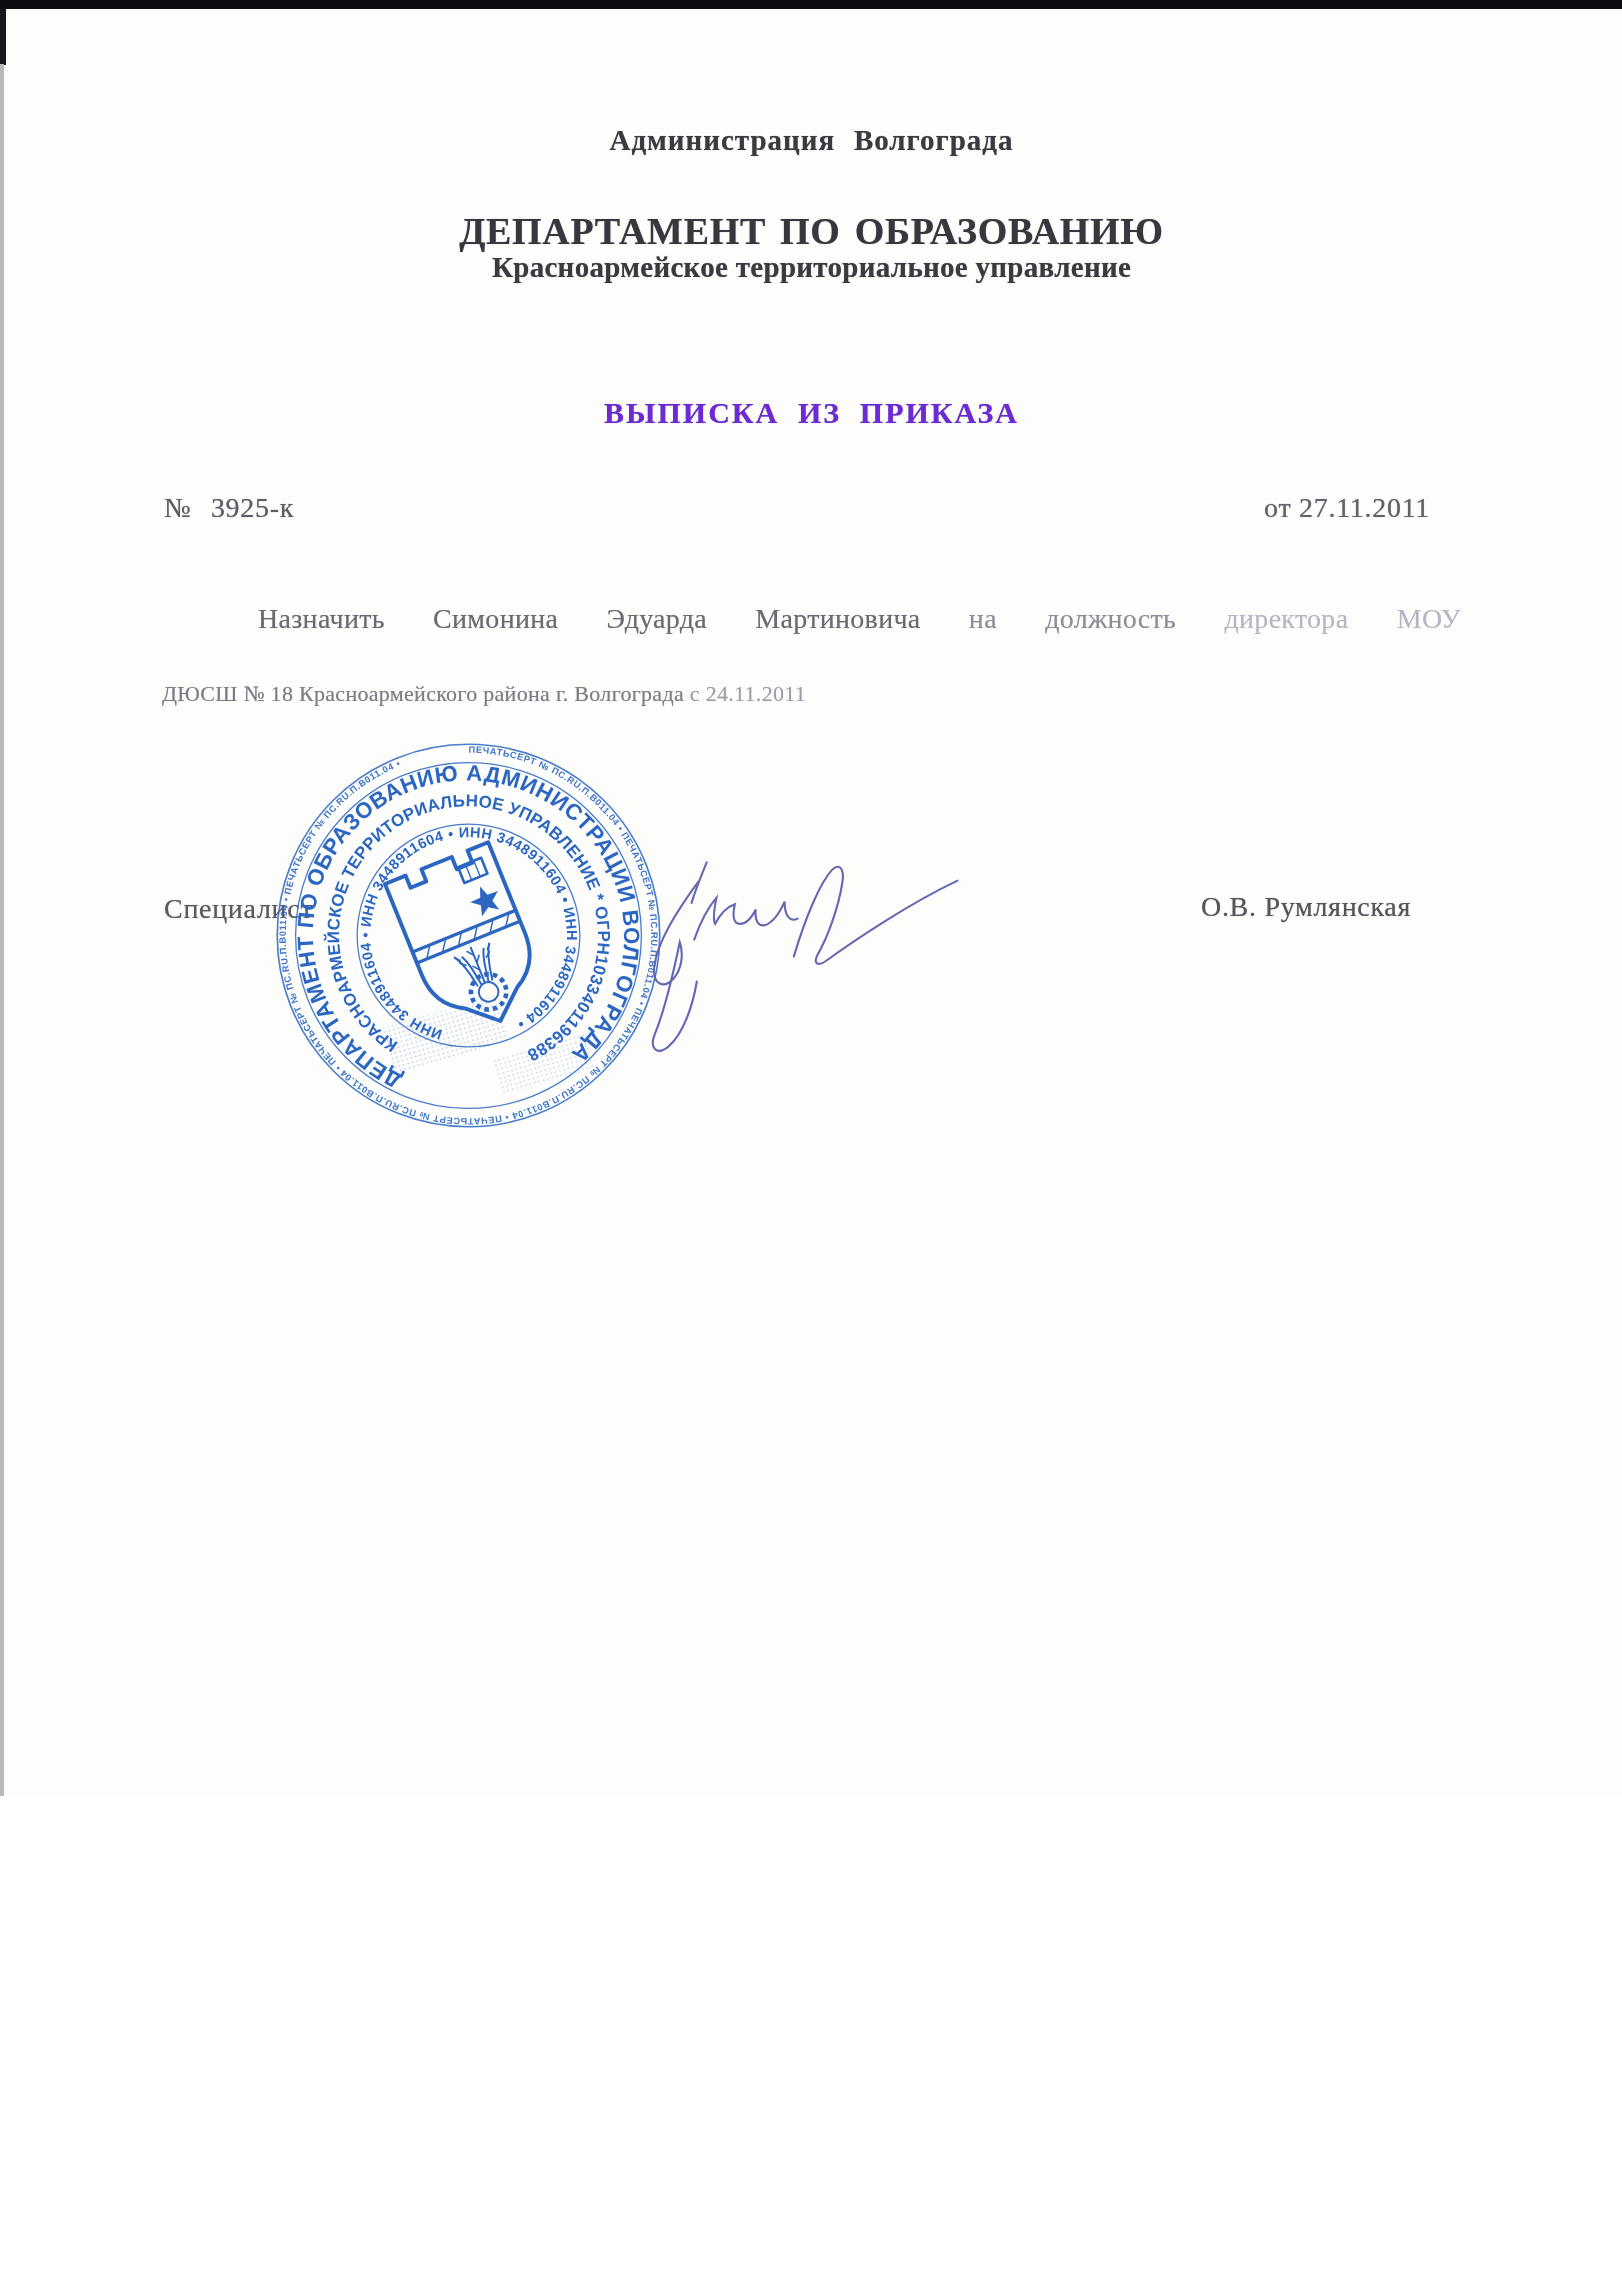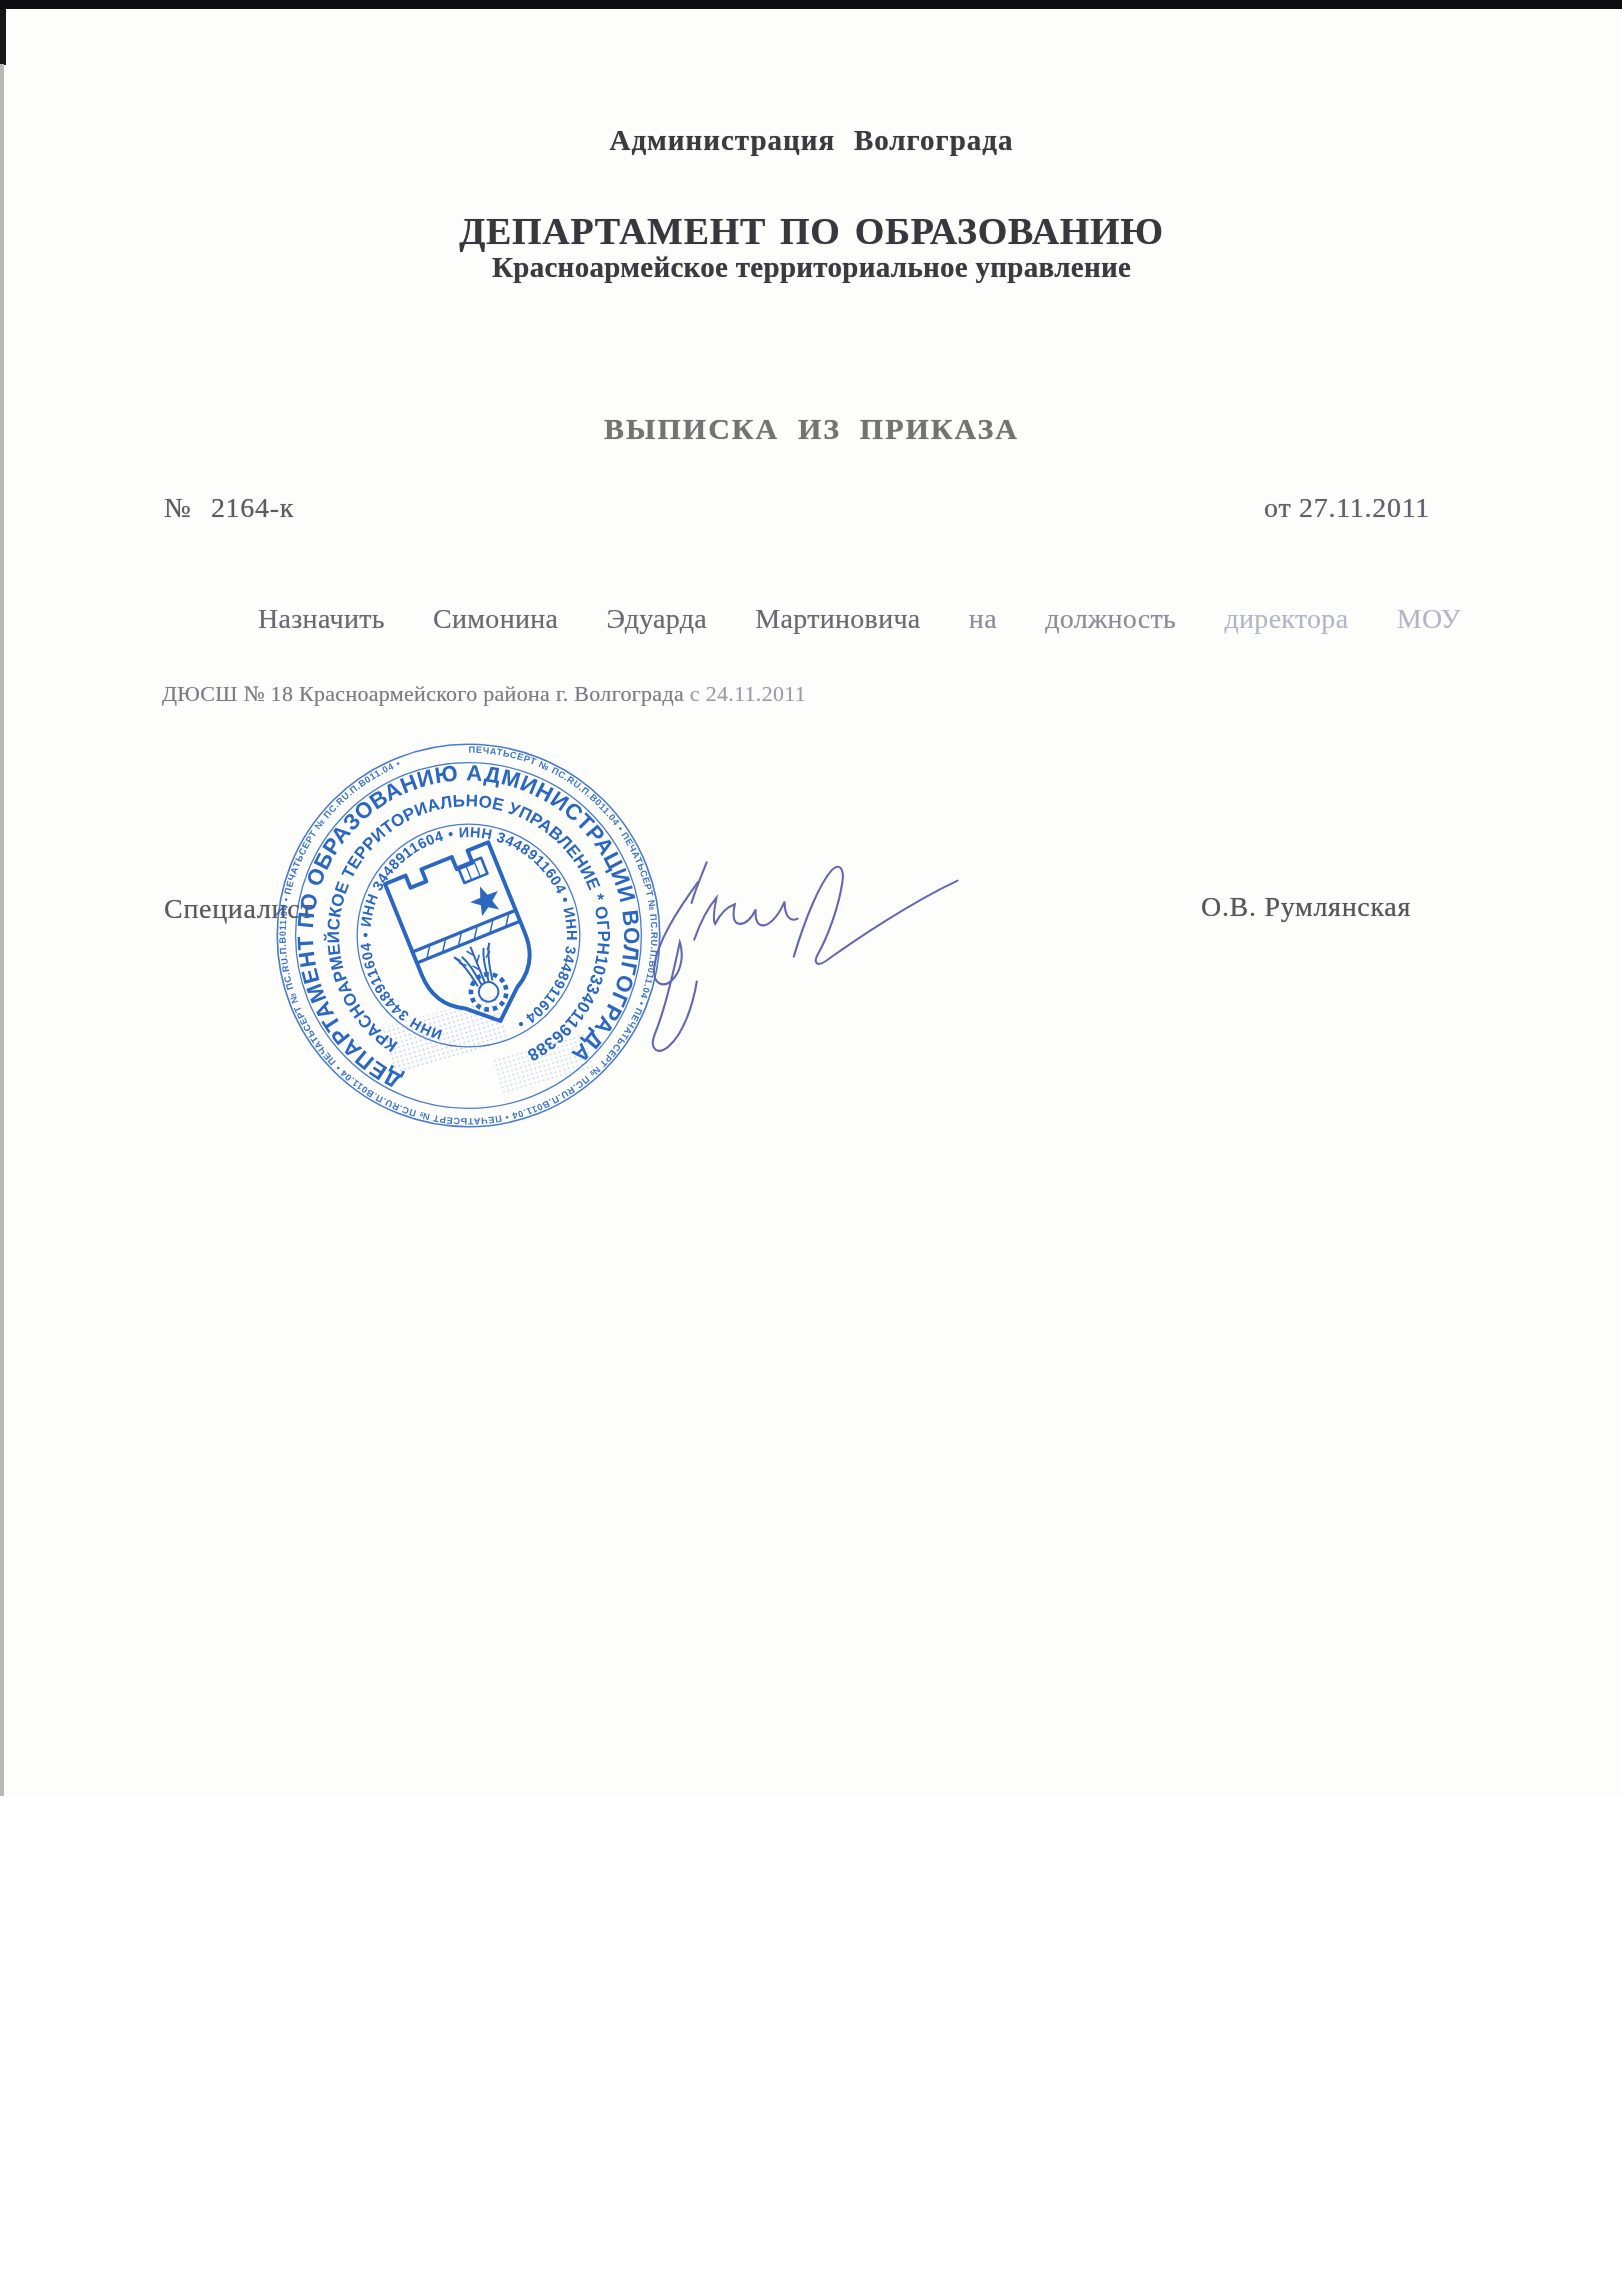--- a/index.html
+++ b/index.html
@@ -12,21 +12,21 @@
   
   .scan-top{left:0;top:0;width:1623px;height:9.2px;background:#0d0d11;}
   .scan-left-dark{left:0;top:9.2px;width:5.9px;height:56px;background:#17171a;}
   .scan-left-gray{left:0;top:64px;width:3.9px;height:2231px;background:#b9b9b9;}
   
   .ctr{left:0;right:0;text-align:center;}
   .scanblur{text-shadow:0 0 0.9px rgba(40,40,48,.55);}
   .org1{top:124px;font-size:29px;font-weight:bold;color:#3a3a40;letter-spacing:1px;word-spacing:10.5px;}
   .org2{top:209px;font-size:38px;font-weight:bold;color:#37373d;letter-spacing:0.7px;word-spacing:3.9px;}
   .org3{top:251px;font-size:29px;font-weight:bold;color:#3a3a40;letter-spacing:0.3px;}
-  .title{top:412px;font-size:30px;font-weight:bold;color:#737373;letter-spacing:2px;word-spacing:9.2px;}
+  .title{top:396px;font-size:30px;font-weight:bold;color:#6d28d9;letter-spacing:2px;word-spacing:9.2px;}
   .num{left:164px;top:492px;font-size:28px;color:#5c5c64;word-spacing:11.8px;letter-spacing:0.7px;}
   .date{right:193px;top:492px;font-size:28px;color:#62626c;letter-spacing:0.7px;}
   .bodyline1{
     left:162px;top:603px;width:1299px;font-size:28px;letter-spacing:0.3px;
     text-align:justify;text-align-last:justify;text-indent:96px;
   }
   .b1a{color:#6a6a72;text-shadow:0 0 0.8px rgba(106,106,114,.5);}
   .b1b{color:#8d8d98;text-shadow:0 0 0.8px rgba(141,141,152,.45);}
   .b1c{color:#b4b6c4;text-shadow:0 0 0.8px rgba(180,182,196,.4);}
   .bodyline2{left:162px;top:681px;font-size:22px;letter-spacing:0.3px;text-align:right;}
@@ -44,21 +44,21 @@
   <div class="abs scan-top"></div>
   <div class="abs scan-left-dark"></div>
   <div class="abs scan-left-gray"></div>
 
   <div class="abs ctr org1 scanblur">Администрация Волгограда</div>
   <div class="abs ctr org2 scanblur">ДЕПАРТАМЕНТ ПО ОБРАЗОВАНИЮ</div>
   <div class="abs ctr org3 scanblur">Красноармейское территориальное управление</div>
 
   <div class="abs ctr title scanblur">ВЫПИСКА ИЗ ПРИКАЗА</div>
 
-  <div class="abs num scanblur">№ 2164-к</div>
+  <div class="abs num scanblur">№ 3925-к</div>
   <div class="abs date scanblur">от 27.11.2011</div>
 
   <div class="abs bodyline1">
     <span class="b1a">Назначить Симонина Эдуарда Мартиновича</span>
     <span class="b1b">на должность</span>
     <span class="b1c">директора МОУ</span>
   </div>
   <div class="abs bodyline2">
     <span class="b2a">ДЮСШ № 18 Красноармейского района г. Волгограда</span>
     <span class="b2b">с 24.11.2011</span>

